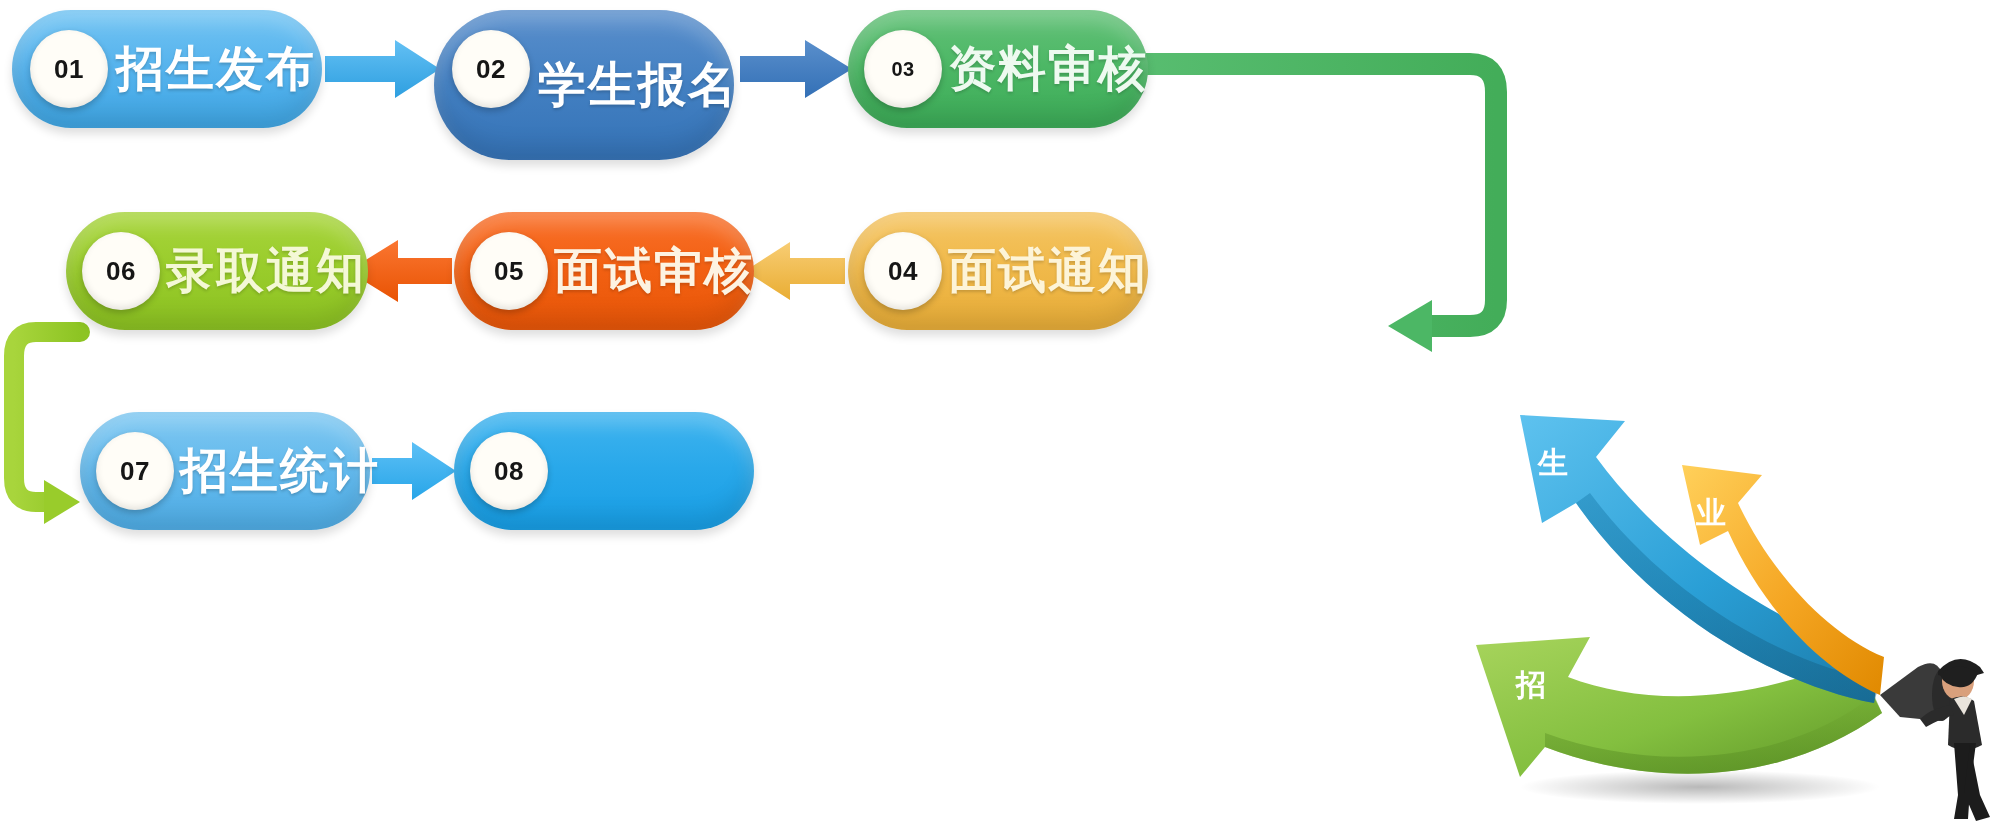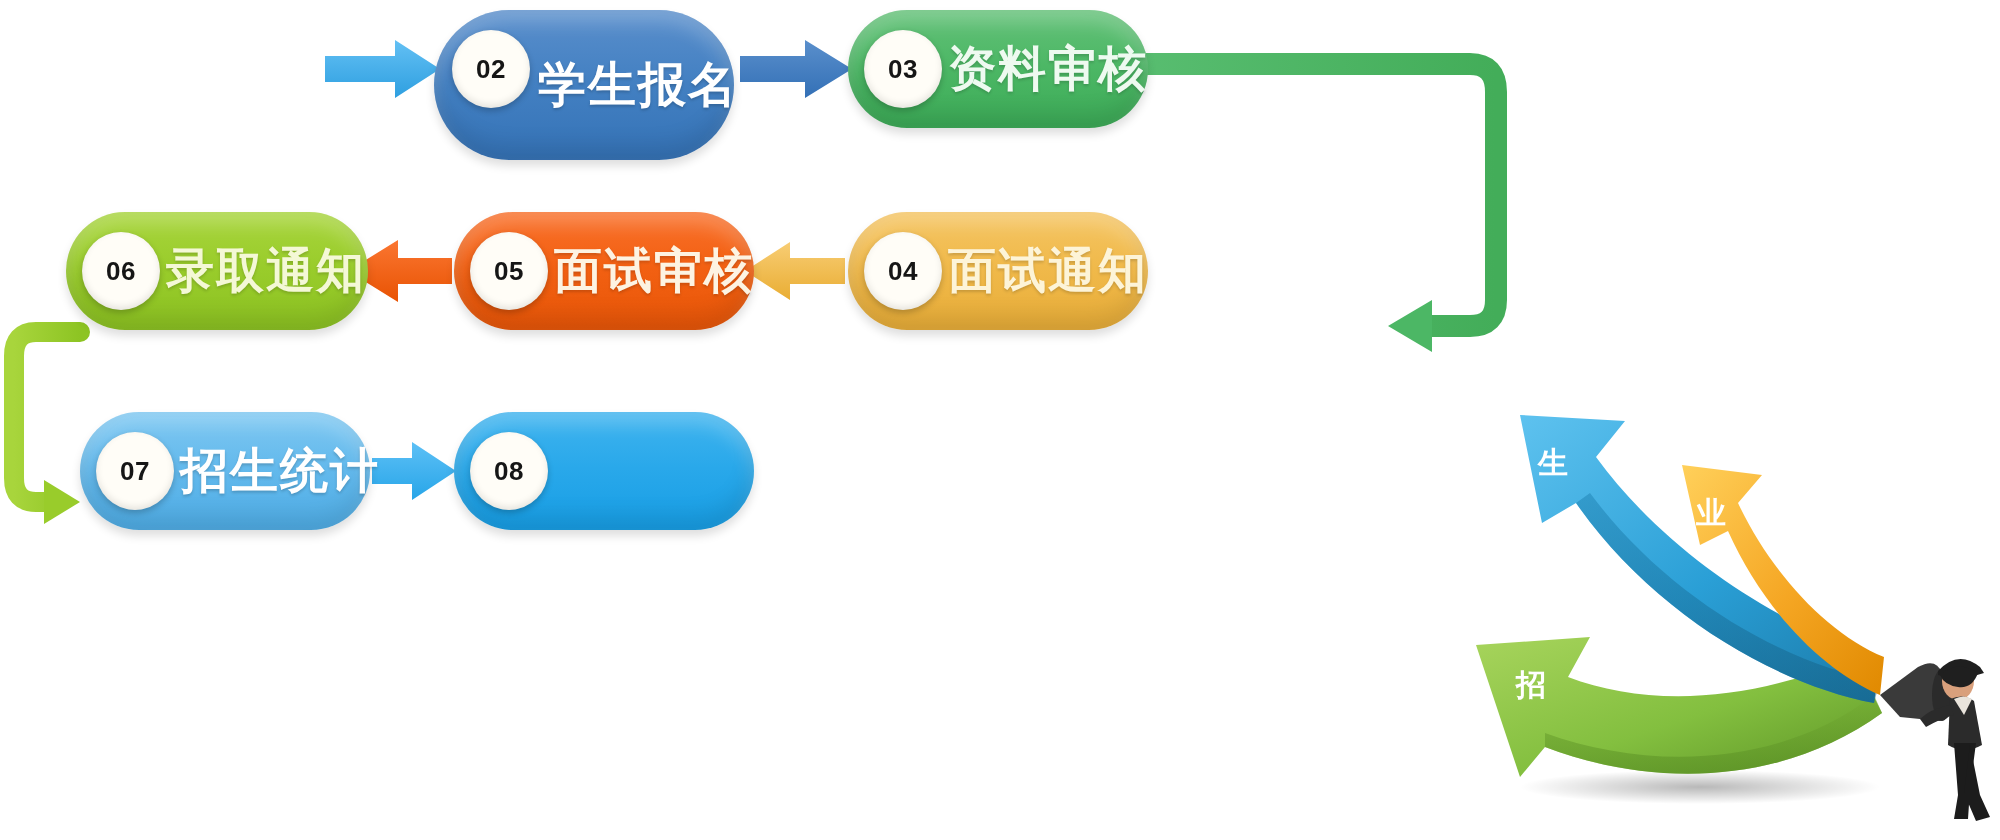--- a/index.html
+++ b/index.html
@@ -39,21 +39,21 @@
   
   .n01{left:12px;  top:10px;  width:310px;height:118px;background:linear-gradient(180deg,#72c4f3 0%,#56b3ed 48%,#3fa6e4 100%);}
   .n01 .badge{left:18px;top:20px;width:78px;height:78px;font-size:26px;}
   .n01 .label{margin-left:104px;font-size:48px;color:#ffffff;text-shadow:0 2px 3px rgba(0,0,0,.18);}
 
   .n02{left:434px; top:10px;  width:300px;height:150px;background:linear-gradient(180deg,#5a8fcc 0%,#4380c2 48%,#3573b7 100%);}
   .n02 .badge{left:18px;top:20px;width:78px;height:78px;font-size:26px;}
   .n02 .label{margin-left:104px;font-size:48px;color:#ffffff;text-shadow:0 2px 3px rgba(0,0,0,.18);}
 
   .n03{left:848px; top:10px;  width:300px;height:118px;background:linear-gradient(180deg,#63c178 0%,#4cb765 48%,#3cab57 100%);}
-  .n03 .badge{left:16px;top:20px;width:78px;height:78px;font-size:26px;}
+  .n03 .badge{left:16px;top:20px;width:78px;height:78px;font-size:20px;}
   .n03 .label{margin-left:100px;font-size:48px;color:#eefaf0;text-shadow:0 2px 3px rgba(0,0,0,.16);}
 
   .n04{left:848px; top:212px; width:300px;height:118px;background:linear-gradient(180deg,#f5c563 0%,#f0b94a 48%,#e8ad38 100%);text-align:right;}
   .n04 .badge{left:16px;top:20px;width:78px;height:78px;font-size:26px;}
   .n04 .label{margin-left:100px;font-size:48px;color:#fdf4d8;text-shadow:0 2px 3px rgba(0,0,0,.16);}
 
   .n05{left:454px; top:212px; width:300px;height:118px;background:linear-gradient(180deg,#f9702a 0%,#f26012 48%,#e85608 100%);}
   .n05 .badge{left:16px;top:20px;width:78px;height:78px;font-size:26px;}
   .n05 .label{margin-left:100px;font-size:48px;color:#fdf3e2;text-shadow:0 2px 3px rgba(0,0,0,.16);}
 
@@ -140,20 +140,24 @@
     <g>
       <path d="M80,332 L36,332 Q14,332 14,356 L14,478 Q14,502 36,502 L50,502" fill="none" stroke="url(#gylw)" stroke-width="20" stroke-linecap="round"></path>
       <path d="M44,480 L80,502 L44,524 Z" fill="#99cc2b"></path>
     </g>
 
     <g>
       <path d="M372,458 L412,458 L412,442 L456,471 L412,500 L412,484 L372,484 Z" fill="url(#g07)"></path>
     </g>
   </svg>
 
+  <div class="node n01">
+    <span class="badge">01</span>
+    <span class="label">招生发布</span>
+  </div>
 
   <div class="node n02">
     <span class="badge">02</span>
     <span class="label">学生报名</span>
   </div>
 
   <div class="node n03">
     <span class="badge">03</span>
     <span class="label">资料审核</span>
   </div>

